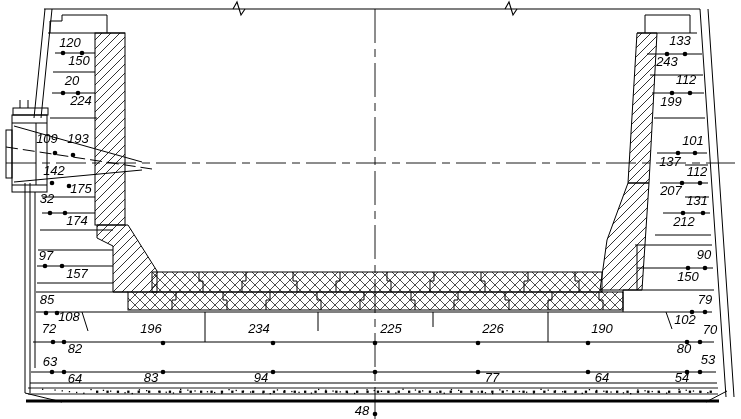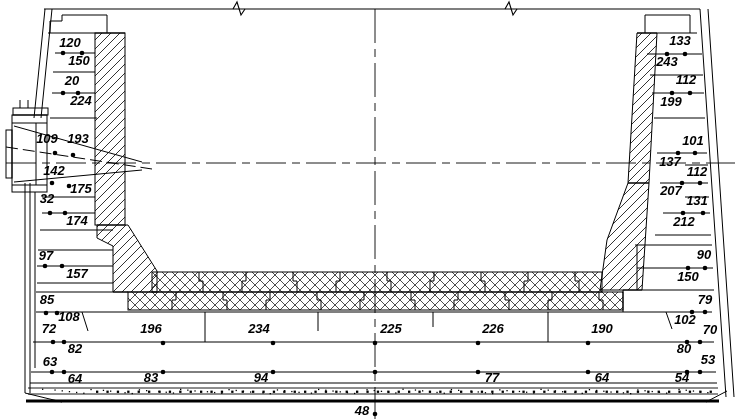--- a/index.html
+++ b/index.html
@@ -1,16 +1,16 @@
 <!DOCTYPE html>
 <html><head>
 <meta charset="utf-8">
 <style>
   html,body{margin:0;padding:0;background:#ffffff;}
-  .stage{position:relative;width:741px;height:419px;background:#fff;overflow:hidden;font-weight:bold;}
+  .stage{position:relative;width:741px;height:419px;background:#fff;overflow:hidden;}
   svg{display:block;}
   .mlabel{
     font-family:"Liberation Sans", sans-serif;
     font-style:italic;
     font-size:13px;
     fill:#000;
   }
 </style>
 </head>
 <body>

